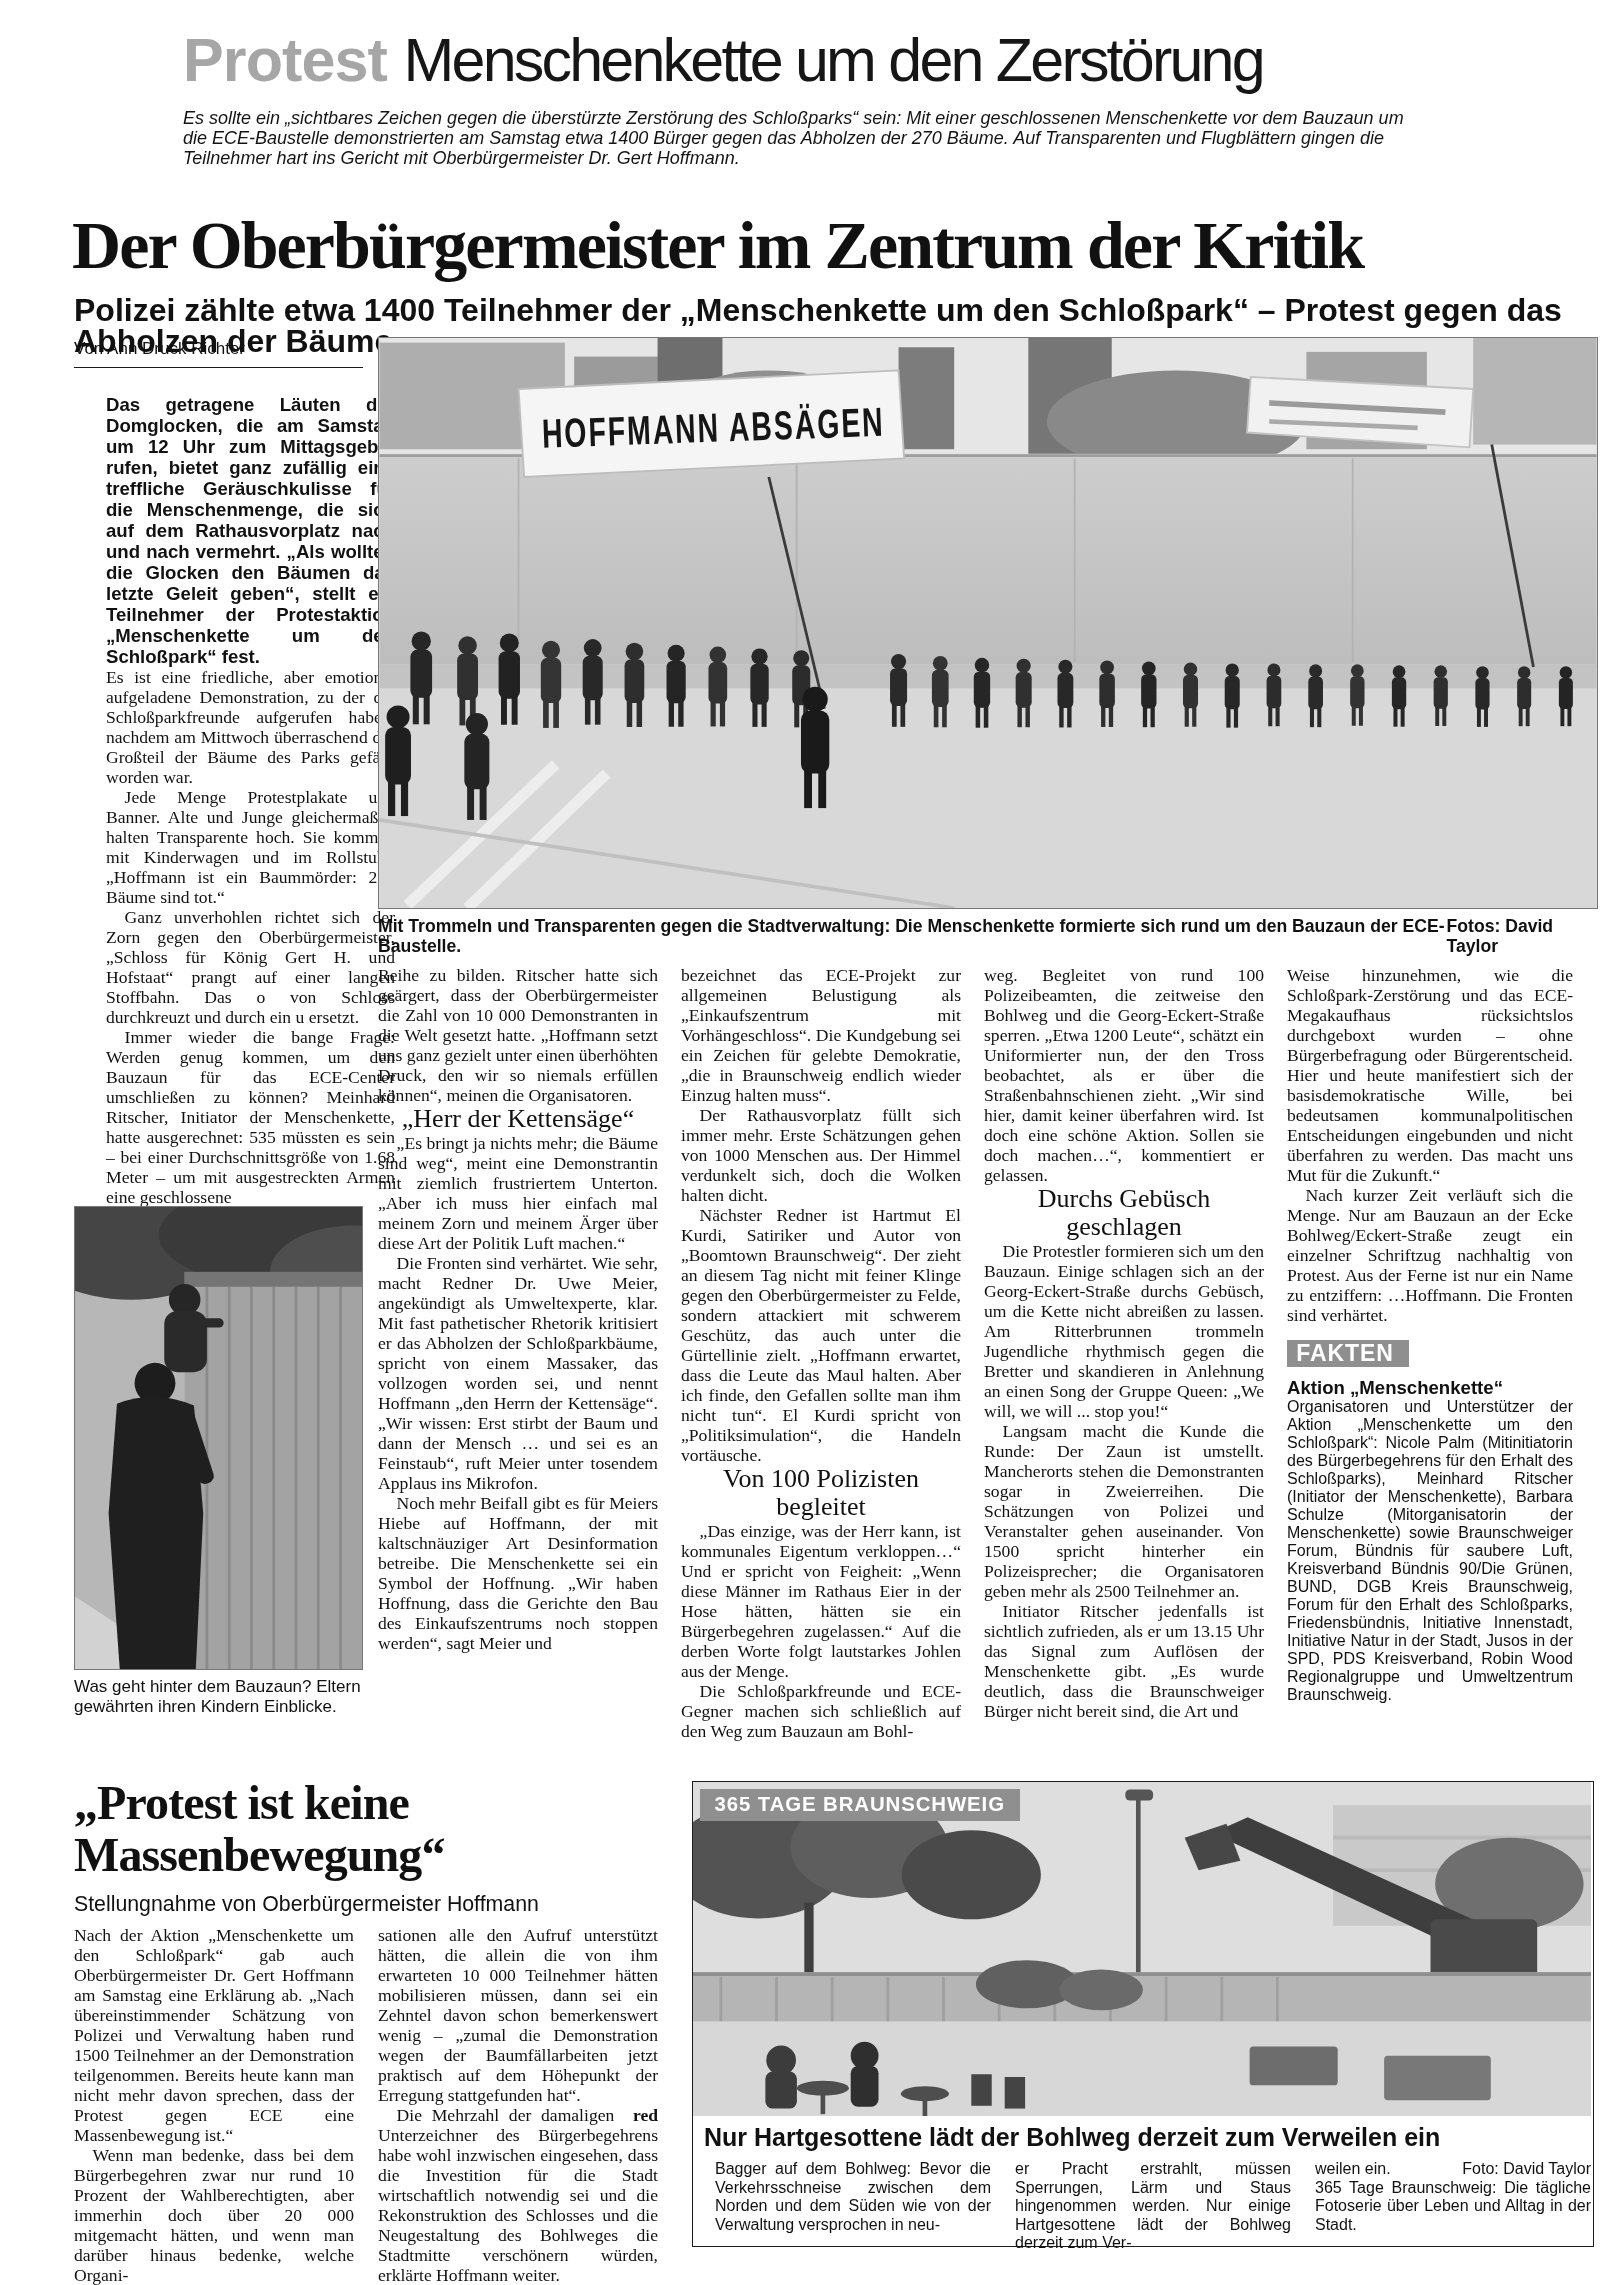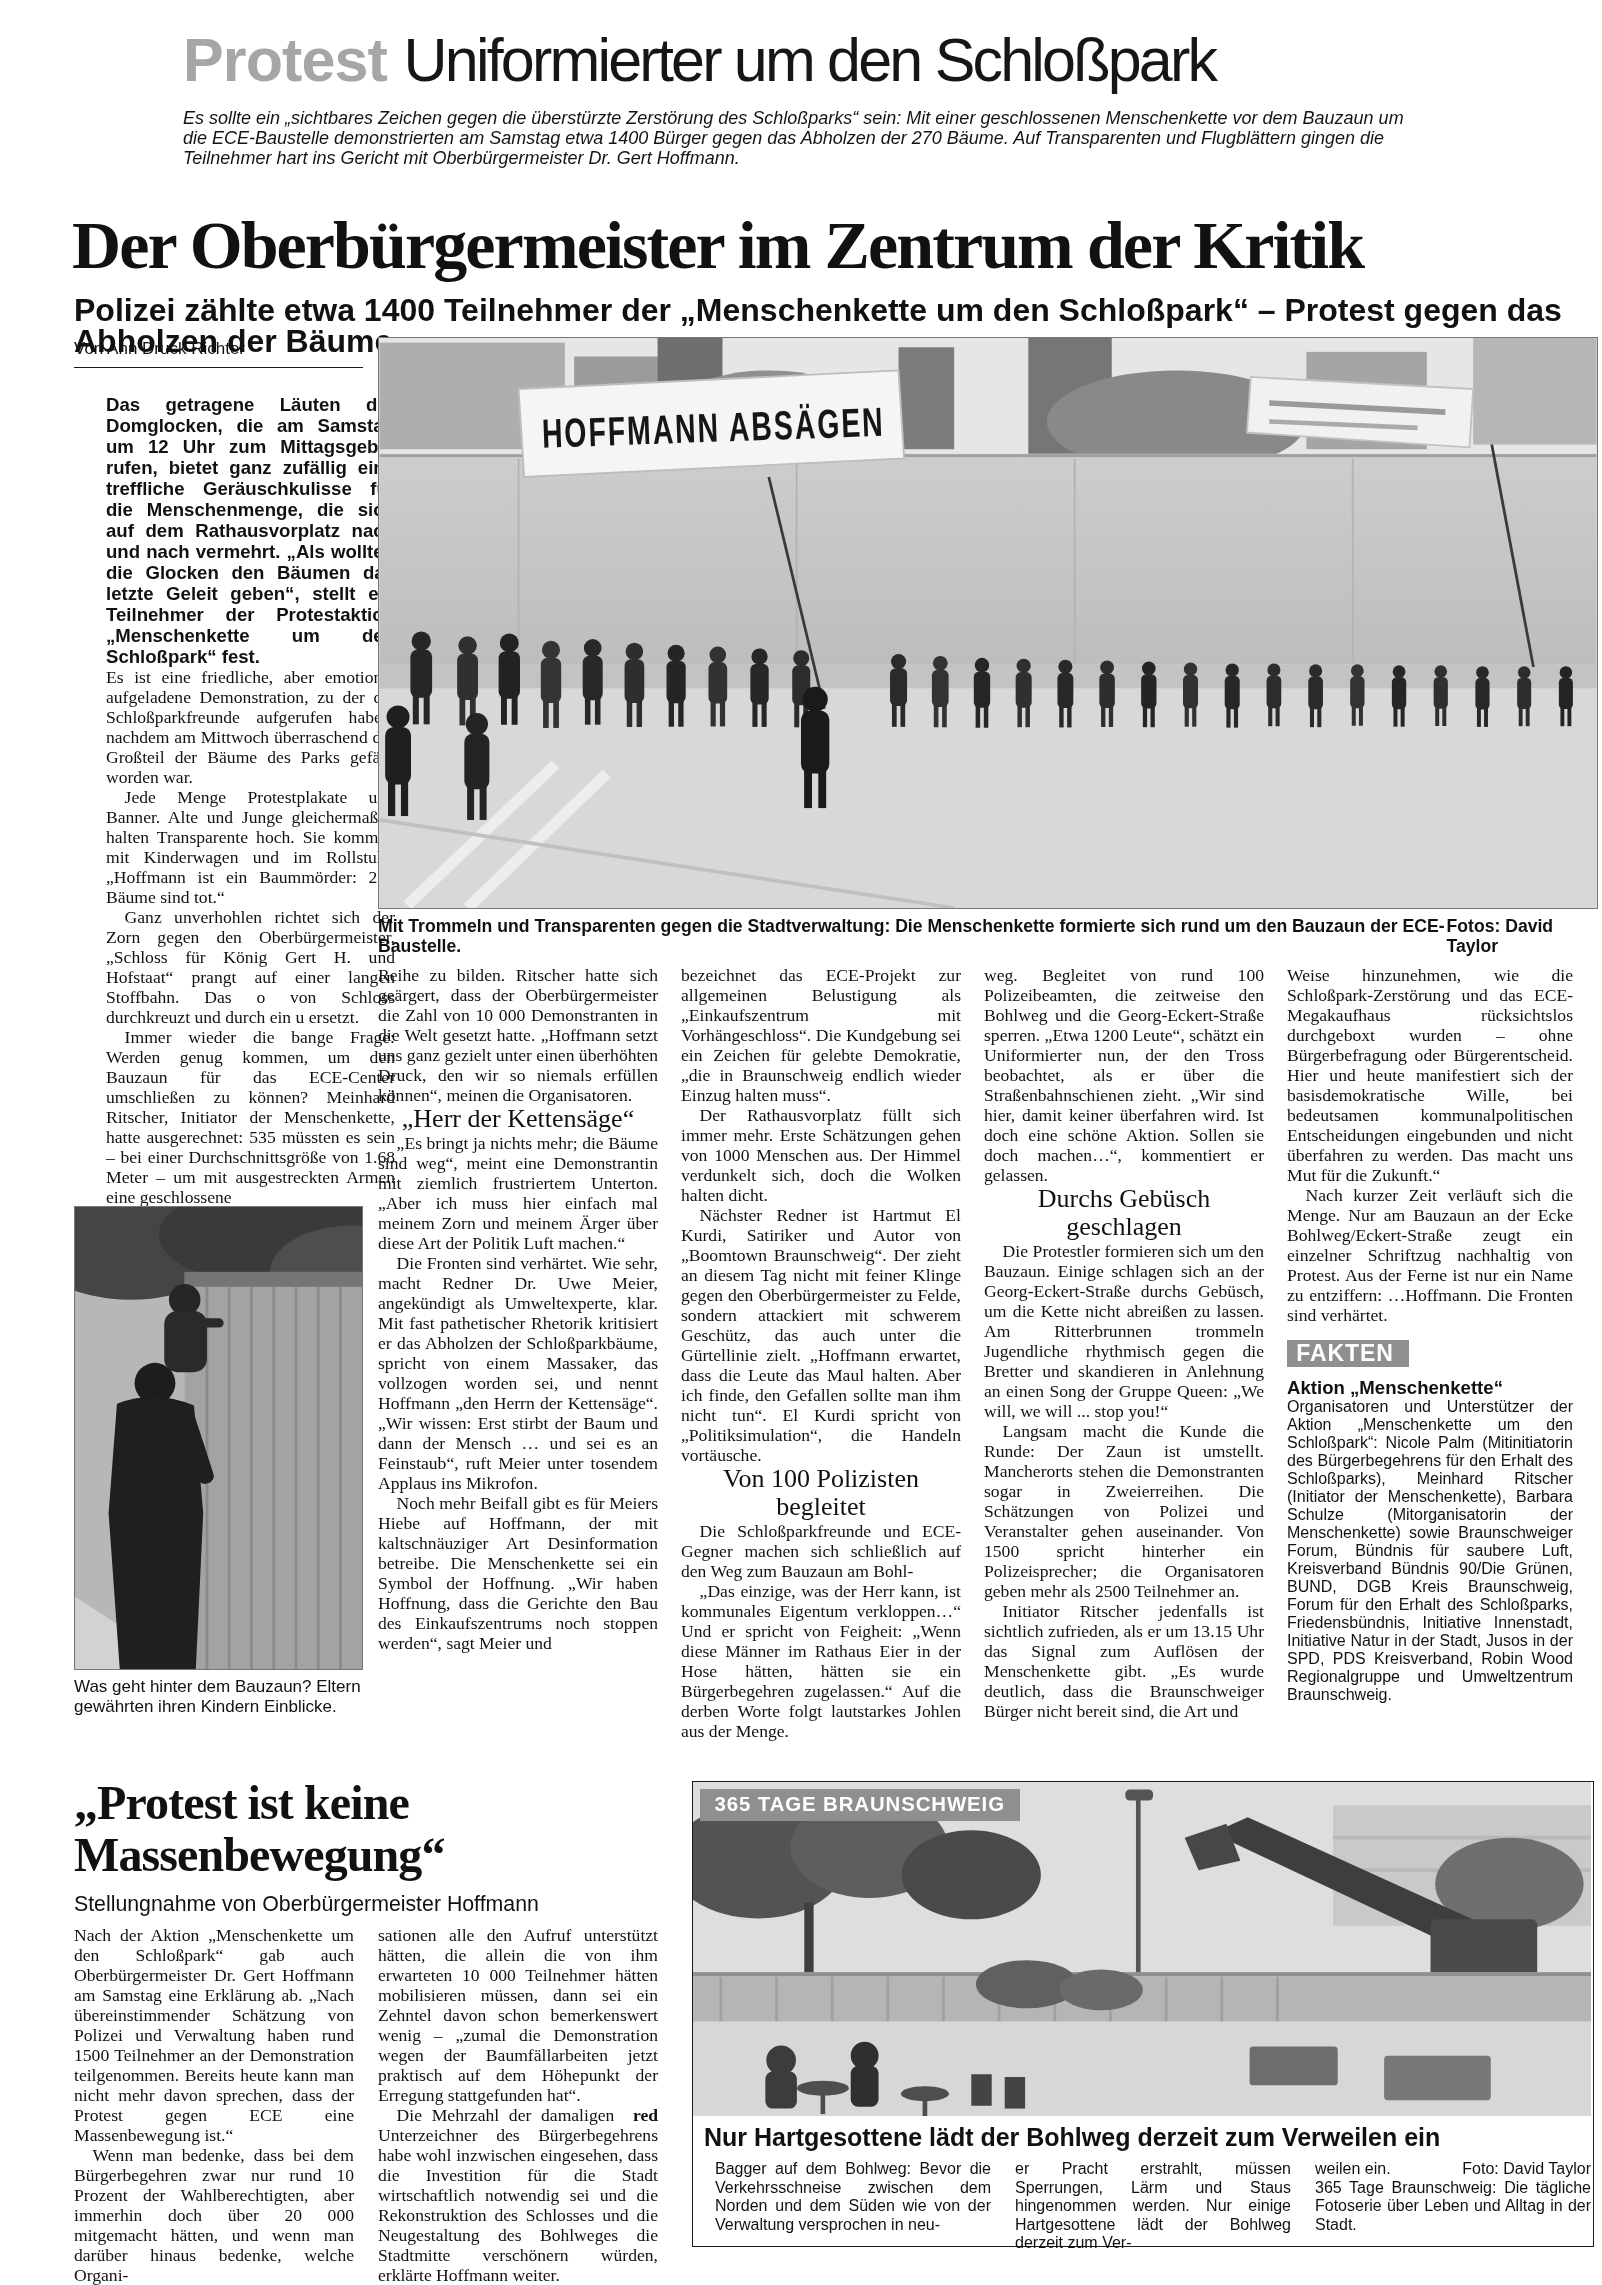--- a/index.html
+++ b/index.html
@@ -65,21 +65,21 @@
   .feature-cols{position:absolute;left:22px;top:378px;width:876px;display:flex;gap:24px;}
   .feature-cols .fcol{flex:1;font-size:16px;line-height:18.6px;text-align:justify;}
   .fcredit-row{display:flex;justify-content:space-between;}
 </style>
 </head>
 <body>
 
 <div class="page">
 
   <div class="kicker">
-    <span class="k-label">Protest</span><span class="k-title">Uniformierter um den Schloßpark</span>
+    <span class="k-label">Protest</span><span class="k-title">Menschenkette um den Zerstörung</span>
   </div>
   <div class="standfirst">Es sollte ein „sichtbares Zeichen gegen die überstürzte Zerstörung des Schloßparks“ sein: Mit einer geschlossenen Menschenkette vor dem Bauzaun um die ECE-Baustelle demonstrierten am Samstag etwa 1400 Bürger gegen das Abholzen der 270 Bäume. Auf Transparenten und Flugblättern gingen die Teilnehmer hart ins Gericht mit Oberbürgermeister Dr. Gert Hoffmann.</div>
 
   <div class="headline">Der Oberbürgermeister im Zentrum der Kritik</div>
   <div class="subheadline">Polizei zählte etwa 1400 Teilnehmer der „Menschenkette um den Schloßpark“ – Protest gegen das Abholzen der Bäume</div>
   <div class="byline">Von Ann Druck Richter</div>
 
   <div class="col" style="left:74px;top:394px;width:289px;margin-left:32px;">
     <p class="lead">Das getragene Läuten der Domglocken, die am Samstag um 12 Uhr zum Mittagsgebet rufen, bietet ganz zufällig eine treffliche Geräuschkulisse für die Menschenmenge, die sich auf dem Rathausvorplatz nach und nach vermehrt. „Als wollten die Glocken den Bäumen das letzte Geleit geben“, stellt ein Teilnehmer der Protestaktion „Menschenkette um den Schloßpark“ fest.</p>
     <p>Es ist eine friedliche, aber emotional aufgeladene Demonstration, zu der die Schloßparkfreunde aufgerufen haben, nachdem am Mittwoch überraschend der Großteil der Bäume des Parks gefällt worden war.</p>
@@ -173,22 +173,22 @@
     <p class="ind">„Es bringt ja nichts mehr; die Bäume sind weg“, meint eine Demonstrantin mit ziemlich frustriertem Unterton. „Aber ich muss hier einfach mal meinem Zorn und meinem Ärger über diese Art der Politik Luft machen.“</p>
     <p class="ind">Die Fronten sind verhärtet. Wie sehr, macht Redner Dr. Uwe Meier, angekündigt als Umweltexperte, klar. Mit fast pathetischer Rhetorik kritisiert er das Abholzen der Schloßparkbäume, spricht von einem Massaker, das vollzogen worden sei, und nennt Hoffmann „den Herrn der Kettensäge“. „Wir wissen: Erst stirbt der Baum und dann der Mensch … und sei es an Feinstaub“, ruft Meier unter tosendem Applaus ins Mikrofon.</p>
     <p class="ind">Noch mehr Beifall gibt es für Meiers Hiebe auf Hoffmann, der mit kaltschnäuziger Art Desinformation betreibe. Die Menschenkette sei ein Symbol der Hoffnung. „Wir haben Hoffnung, dass die Gerichte den Bau des Einkaufszentrums noch stoppen werden“, sagt Meier und</p>
   </div>
 
   <div class="col" style="left:681px;top:965px;">
     <p>bezeichnet das ECE-Projekt zur allgemeinen Belustigung als „Einkaufszentrum mit Vorhängeschloss“. Die Kundgebung sei ein Zeichen für gelebte Demokratie, „die in Braunschweig endlich wieder Einzug halten muss“.</p>
     <p class="ind">Der Rathausvorplatz füllt sich immer mehr. Erste Schätzungen gehen von 1000 Menschen aus. Der Himmel verdunkelt sich, doch die Wolken halten dicht.</p>
     <p class="ind">Nächster Redner ist Hartmut El Kurdi, Satiriker und Autor von „Boomtown Braunschweig“. Der zieht an diesem Tag nicht mit feiner Klinge gegen den Oberbürgermeister zu Felde, sondern attackiert mit schwerem Geschütz, das auch unter die Gürtellinie zielt. „Hoffmann erwartet, dass die Leute das Maul halten. Aber ich finde, den Gefallen sollte man ihm nicht tun“. El Kurdi spricht von „Politiksimulation“, die Handeln vortäusche.</p>
     <p class="col-subhead">Von 100 Polizisten begleitet</p>
+    <p class="ind">„Das einzige, was der Herr kann, ist kommunales Eigentum verkloppen…“ Und er spricht von Feigheit: „Wenn diese Männer im Rathaus Eier in der Hose hätten, hätten sie ein Bürgerbegehren zugelassen.“ Auf die derben Worte folgt lautstarkes Johlen aus der Menge.</p>
     <p class="ind">Die Schloßparkfreunde und ECE-Gegner machen sich schließlich auf den Weg zum Bauzaun am Bohl-</p>
-    <p class="ind">„Das einzige, was der Herr kann, ist kommunales Eigentum verkloppen…“ Und er spricht von Feigheit: „Wenn diese Männer im Rathaus Eier in der Hose hätten, hätten sie ein Bürgerbegehren zugelassen.“ Auf die derben Worte folgt lautstarkes Johlen aus der Menge.</p>
   </div>
 
   <div class="col" style="left:984px;top:965px;">
     <p>weg. Begleitet von rund 100 Polizeibeamten, die zeitweise den Bohlweg und die Georg-Eckert-Straße sperren. „Etwa 1200 Leute“, schätzt ein Uniformierter nun, der den Tross beobachtet, als er über die Straßenbahnschienen zieht. „Wir sind hier, damit keiner überfahren wird. Ist doch eine schöne Aktion. Sollen sie doch machen…“, kommentiert er gelassen.</p>
     <p class="col-subhead">Durchs Gebüsch geschlagen</p>
     <p class="ind">Die Protestler formieren sich um den Bauzaun. Einige schlagen sich an der Georg-Eckert-Straße durchs Gebüsch, um die Kette nicht abreißen zu lassen. Am Ritterbrunnen trommeln Jugendliche rhythmisch gegen die Bretter und skandieren in Anlehnung an einen Song der Gruppe Queen: „We will, we will ... stop you!“</p>
     <p class="ind">Langsam macht die Kunde die Runde: Der Zaun ist umstellt. Mancherorts stehen die Demonstranten sogar in Zweierreihen. Die Schätzungen von Polizei und Veranstalter gehen auseinander. Von 1500 spricht hinterher ein Polizeisprecher; die Organisatoren geben mehr als 2500 Teilnehmer an.</p>
     <p class="ind">Initiator Ritscher jedenfalls ist sichtlich zufrieden, als er um 13.15 Uhr das Signal zum Auflösen der Menschenkette gibt. „Es wurde deutlich, dass die Braunschweiger Bürger nicht bereit sind, die Art und</p>
   </div>
 

